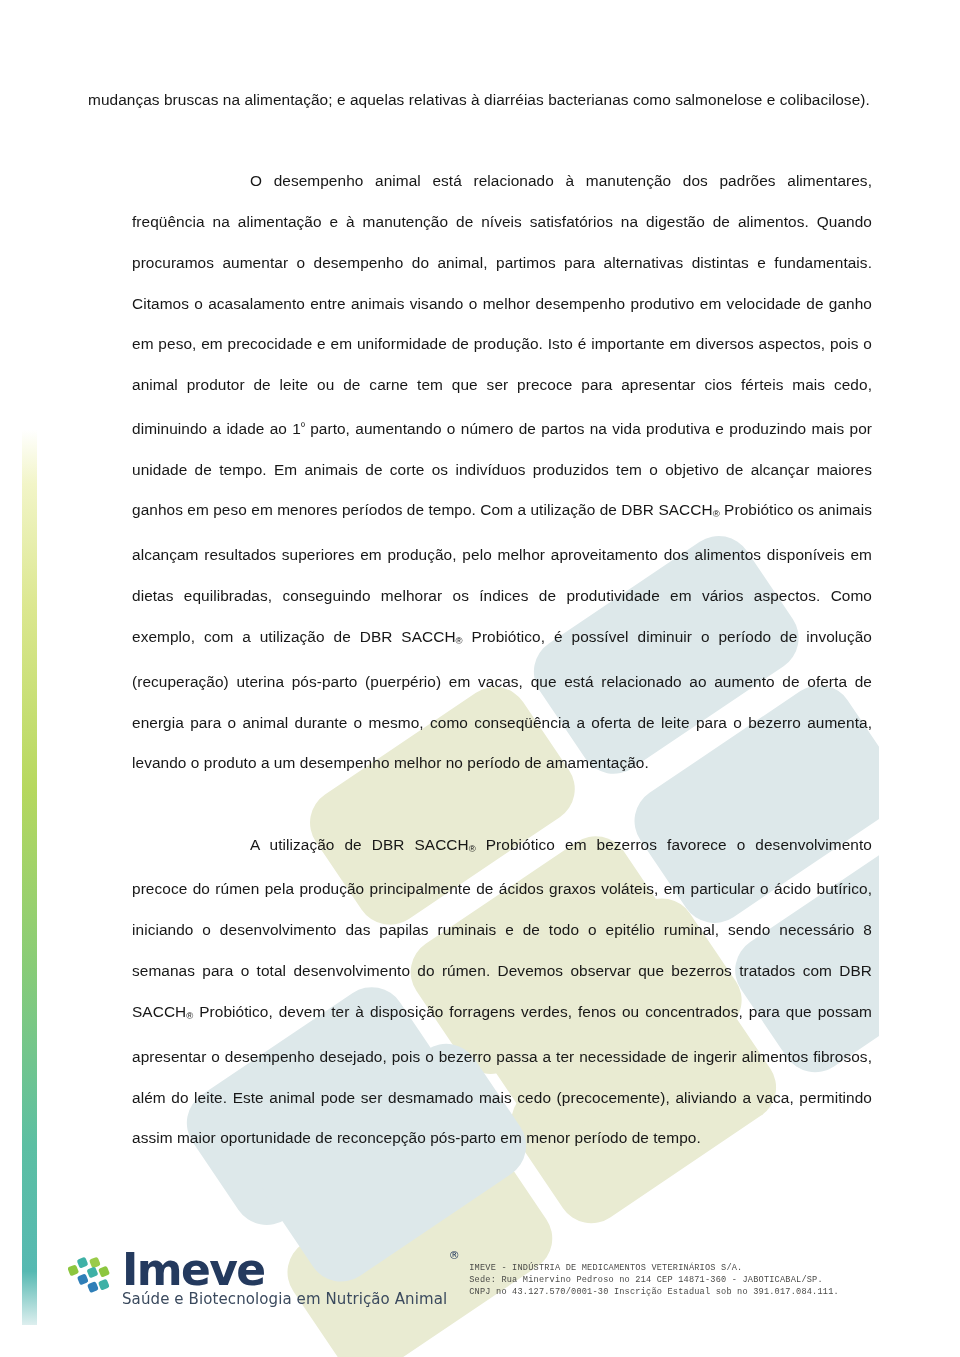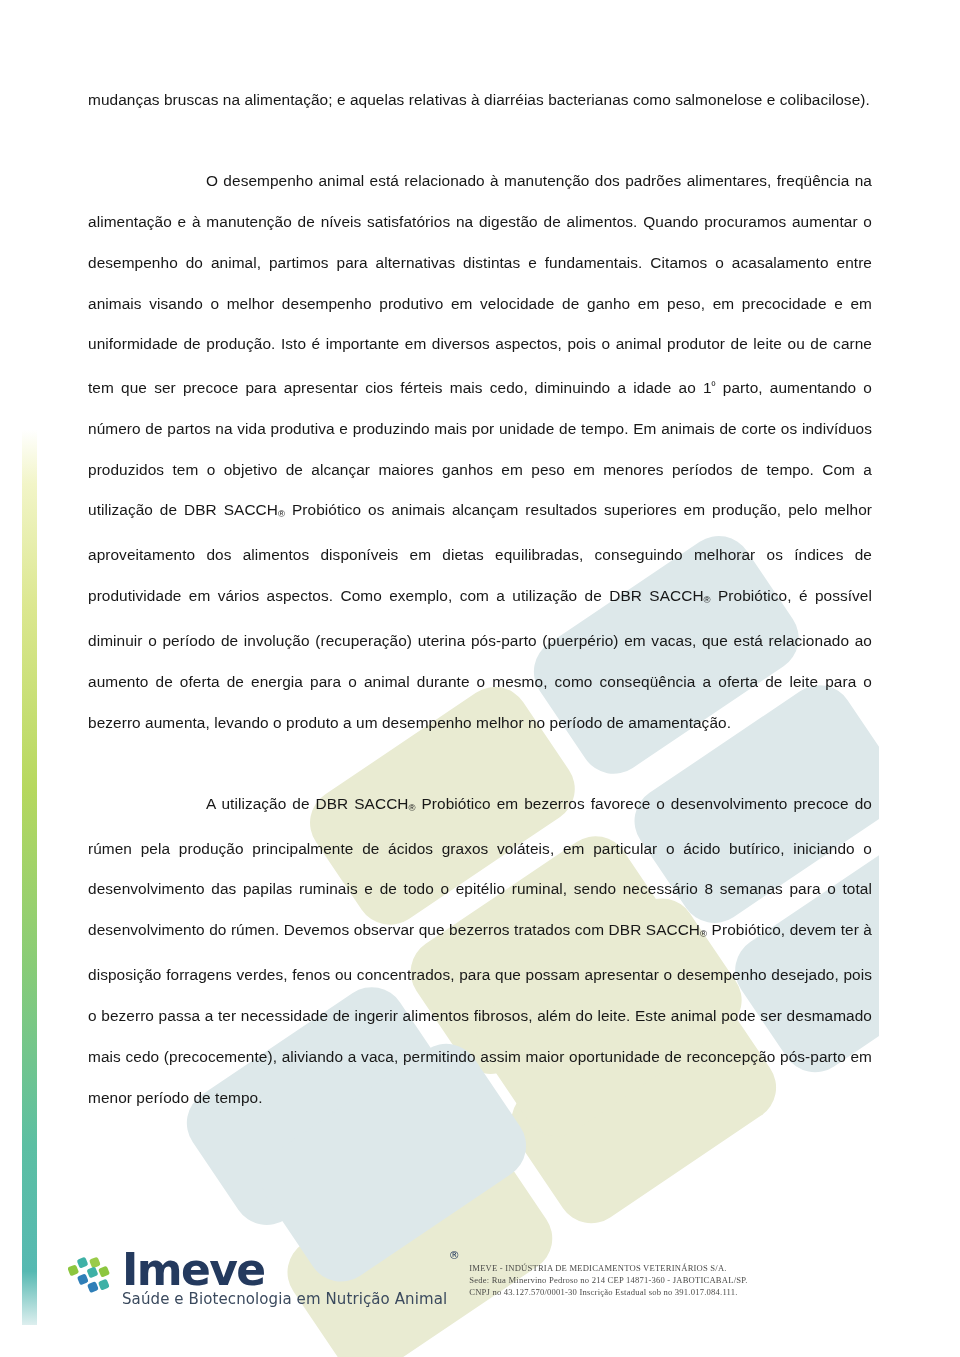--- a/index.html
+++ b/index.html
@@ -66,20 +66,21 @@
   p.para {
     margin: 0;
     text-align: justify;
     font-size: 15.4px;
     line-height: 40.8px;
     color: #171717;
     letter-spacing: 0.005em;
   }
   p.para + p.para {
     margin-top: 40.5px;
+    margin-left: 44px;
   }
   p.indent {
     text-indent: 118px;
   }
   .reg {
     font-size: 0.62em;
     vertical-align: -0.22em;
     letter-spacing: 0;
   }
   .ord {
@@ -136,21 +137,21 @@
     font-family: "DejaVu Sans", sans-serif;
     font-size: 15px;
     line-height: 11px;
     color: #3b4a5e;
     margin-top: 3px;
     letter-spacing: 0.1px;
     white-space: nowrap;
   }
   .company-info {
     margin-top: 14px;
-    font-family: Liberation Serif, serif;
+    font-family: Liberation Mono, monospace;
     font-size: 8.6px;
     line-height: 12.1px;
     color: #4a4a48;
     letter-spacing: 0.2px;
     white-space: nowrap;
   }
   .company-info div { white-space: nowrap; }
 </style>
 </head>
 <body>

